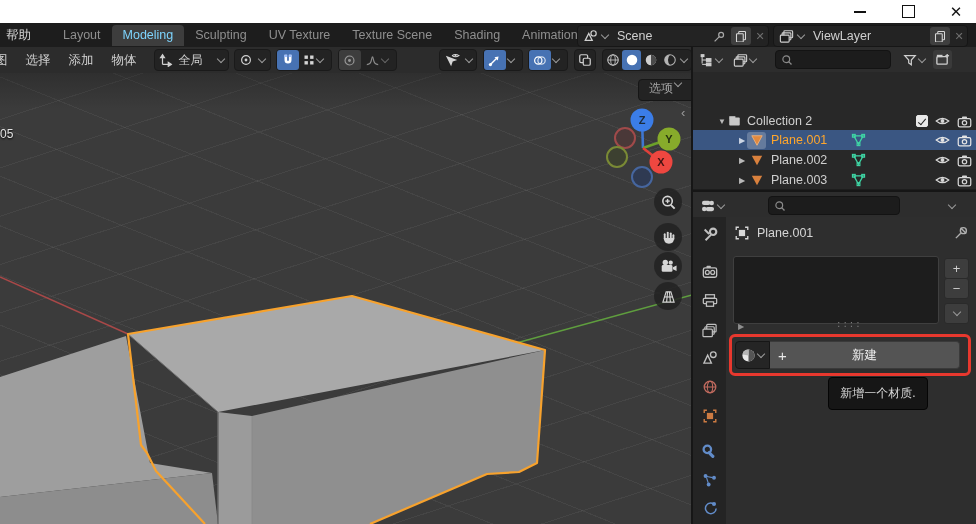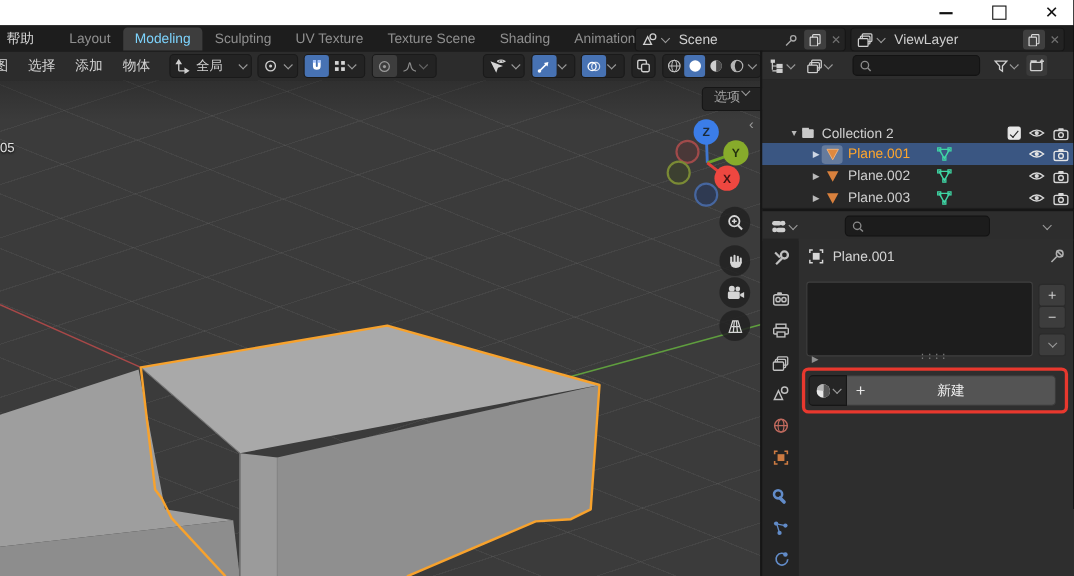--- a/index.html
+++ b/index.html
@@ -687,14 +687,17 @@
         <span class="chev" style="margin:0 0 2px 1px"></span>
       </span>
       <span class="newbtn">
         <span class="plus">+</span>
         <span>新建</span>
       </span>
     </div>
   </div>
 
   <div class="annot"></div>
+  <div class="tooltip">
+    <span>新增一个材质.</span>
+  </div>
 
 </div>
 
 </body></html>

